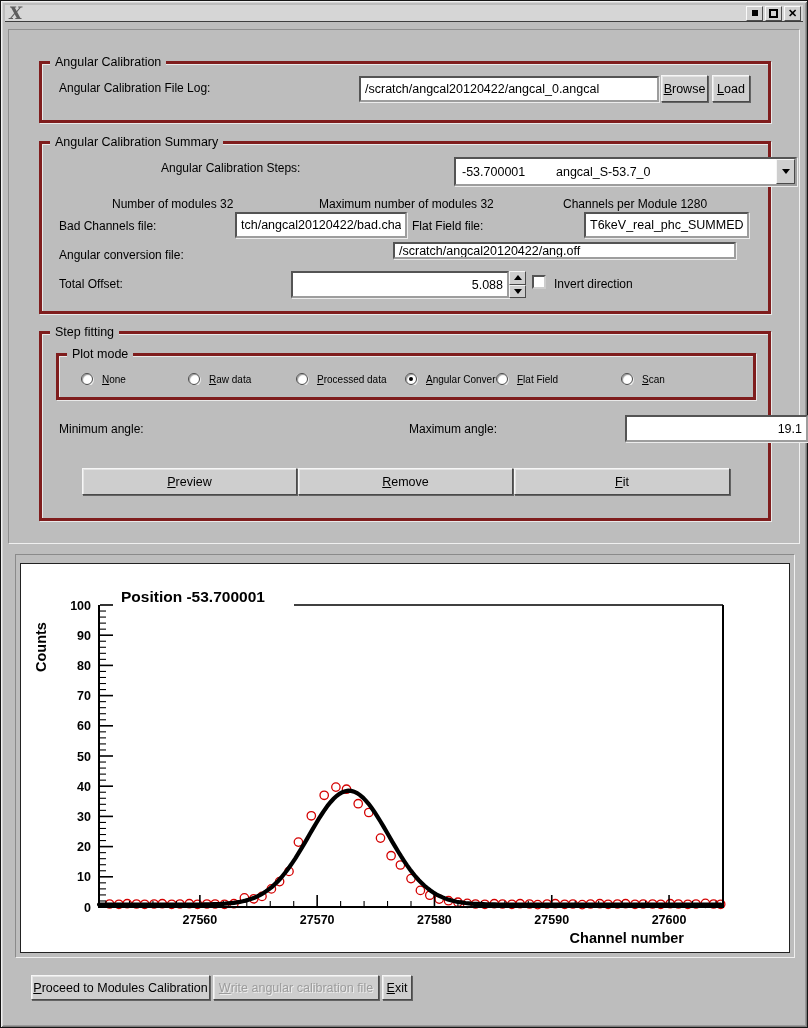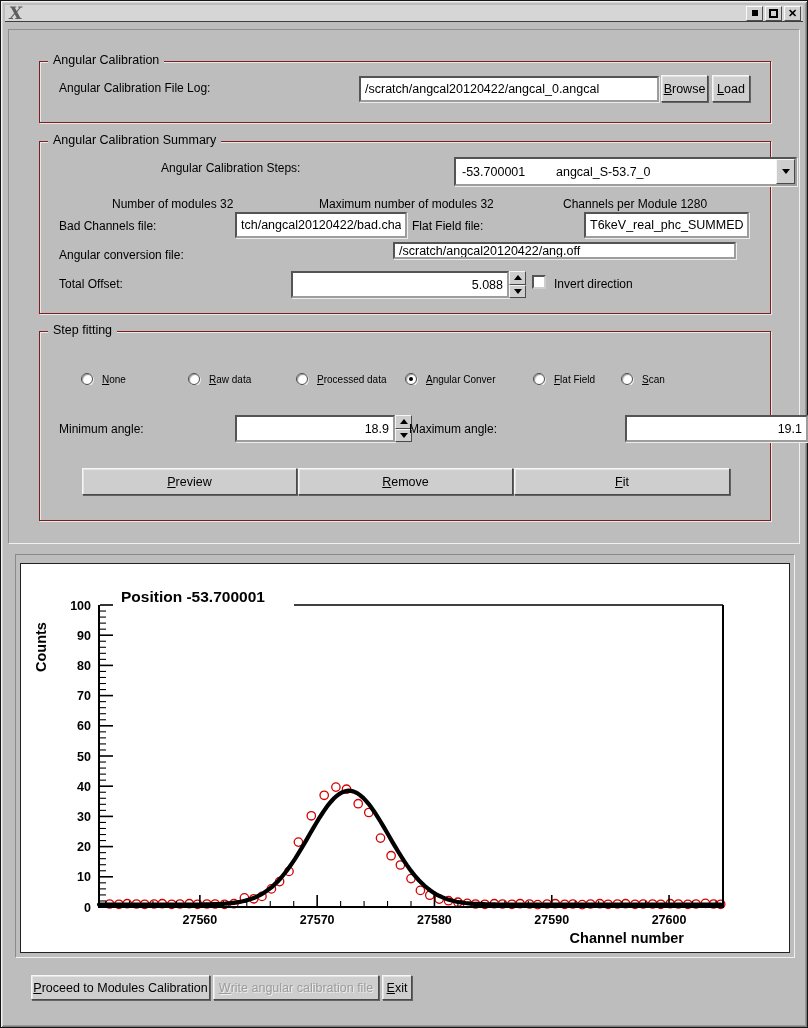--- a/index.html
+++ b/index.html
@@ -11,21 +11,21 @@
     border-bottom:1px solid #3d3d3d;display:flex;align-items:center;}
   .x11logo{font-family:"DejaVu Serif",serif;font-size:17px;font-weight:bold;color:#5e5e5e;margin-left:4px;line-height:14px;transform:skewX(-8deg);}
   .winbtns{margin-left:auto;display:flex;gap:2px;margin-right:2px;}
   .winbtn{width:17px;height:15px;background:#d2d2d2;border:1px solid;border-color:#fafafa #4e4e4e #4e4e4e #fafafa;
     display:flex;align-items:center;justify-content:center;}
   .g-min{width:6px;height:6px;background:#000;}
   .g-max{width:9px;height:9px;border:2px solid #000;}
   .g-close{font-size:11px;font-weight:bold;line-height:10px;}
   .client{position:absolute;left:4px;top:22px;right:4px;bottom:4px;background:#bdbdbd;}
   .top-panel{position:absolute;left:3px;top:6px;width:792px;height:515px;border:1px solid;border-color:#8f8f8f #f0f0f0 #f0f0f0 #8f8f8f;}
-  .groupbox{position:absolute;border:1px solid #7f1d1d;box-shadow:1px 1px 0 #e9e9e9, inset 1px 1px 0 #e9e9e9;}
+  .groupbox{position:absolute;border:3px solid #7f1d1d;box-shadow:1px 1px 0 #e9e9e9, inset 1px 1px 0 #e9e9e9;}
   .gtitle{position:absolute;top:-9px;left:8px;background:#bdbdbd;padding:0 5px;font-size:12.5px;white-space:nowrap;}
   .lbl{position:absolute;font-size:12px;white-space:nowrap;}
   .field{position:absolute;background:#fff;border:2px solid;border-color:#545454 #9d9d9d #9d9d9d #545454;
     box-shadow:1px 1px 0 #ececec;display:flex;align-items:center;overflow:hidden;}
   .field input{border:0;outline:0;background:transparent;width:100%;font:12.5px "Liberation Sans",sans-serif;padding:0 4px;}
   .btn{position:absolute;display:flex;align-items:center;justify-content:center;font-size:12.5px;white-space:nowrap;
     background:#cecece;border:1px solid;border-color:#f6f6f6 #4a4a4a #4a4a4a #f6f6f6;
     box-shadow:1px 1px 0 rgba(25,25,25,.55), inset 1px 1px 0 #e4e4e4;cursor:default;overflow:hidden;}
   .btn.disabled{color:#9c9c9c;text-shadow:1px 1px 0 #ededed;}
   .spinbox{position:absolute;display:flex;border-radius:10px;}
@@ -131,62 +131,52 @@
             <span class="tri-down"></span>
           </div>
       </div>
     </div>
     <div class="checkbox" style="left:527px;top:252px;"></div>
     <span class="lbl" style="left:549px;top:254px;">Invert direction</span>
 
     <div class="groupbox" style="left:34px;top:308px;width:732px;height:190px;">
       <span class="gtitle">Step fitting</span>
     </div>
+    <div class="groupbox" style="left:51px;top:330px;width:700px;height:47px;">
+      <span class="gtitle">Plot mode</span>
+    </div>
 
     <div class="radio-item" style="left:76px;top:350px;">
       <span class="radio"></span>
       <span class="rlabel"><u>N</u>one</span>
     </div>
     <div class="radio-item" style="left:183px;top:350px;">
       <span class="radio"></span>
       <span class="rlabel"><u>R</u>aw data</span>
     </div>
     <div class="radio-item" style="left:291px;top:350px;">
       <span class="radio"></span>
       <span class="rlabel"><u>P</u>rocessed data</span>
     </div>
     <div class="radio-item" style="left:400px;top:350px;">
       <span class="radio checked">
           <span class="dot"></span>
         </span>
       <span class="rlabel"><u>A</u>ngular Conver</span>
     </div>
-    <div class="radio-item" style="left:528px;top:350px;">
+    <div class="radio-item" style="left:491px;top:350px;">
       <span class="radio"></span>
       <span class="rlabel"><u>F</u>lat Field</span>
     </div>
     <div class="radio-item" style="left:616px;top:350px;">
       <span class="radio"></span>
       <span class="rlabel"><u>S</u>can</span>
     </div>
 
     <span class="lbl" style="left:54px;top:399px;">Minimum angle:</span>
-    <div class="spinbox" style="left:230px;top:392px;width:177px;height:27px;">
-      <div class="fieldpart">
-          <input value="18.9" style="">
-        </div>
-      <div class="spincol">
-        <div class="spinbtn">
-            <span class="tri-up"></span>
-          </div>
-        <div class="spinbtn">
-            <span class="tri-down"></span>
-          </div>
-      </div>
-    </div>
     <span class="lbl" style="left:404px;top:399px;">Maximum angle:</span>
     <div class="spinbox" style="left:574px;top:392px;width:200px;height:27px;margin-left:46px;">
       <div class="fieldpart">
           <input value="19.1" style="">
         </div>
       <div class="spincol">
         <div class="spinbtn">
             <span class="tri-up"></span>
           </div>
         <div class="spinbtn">

